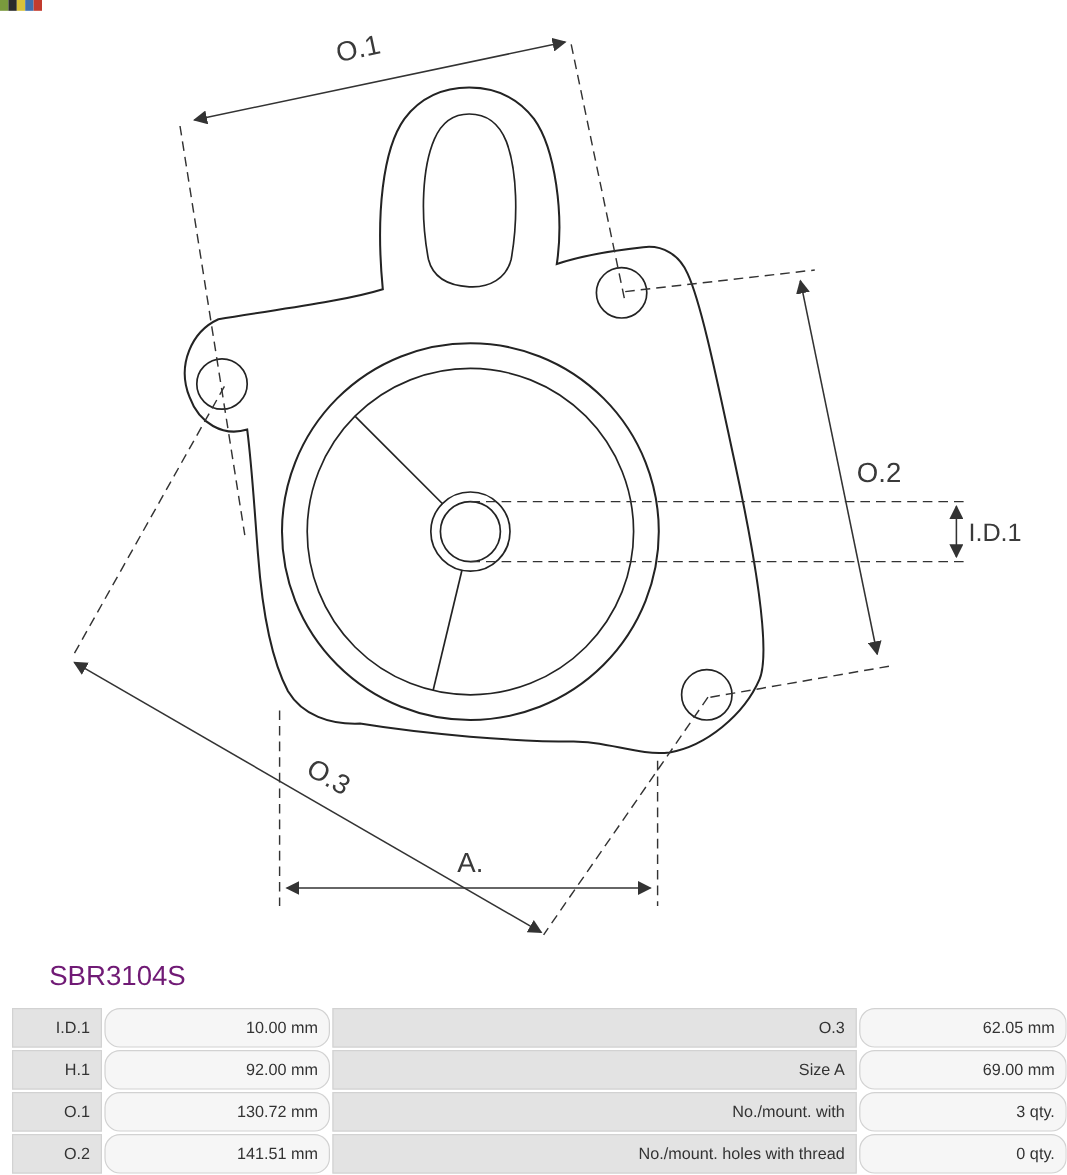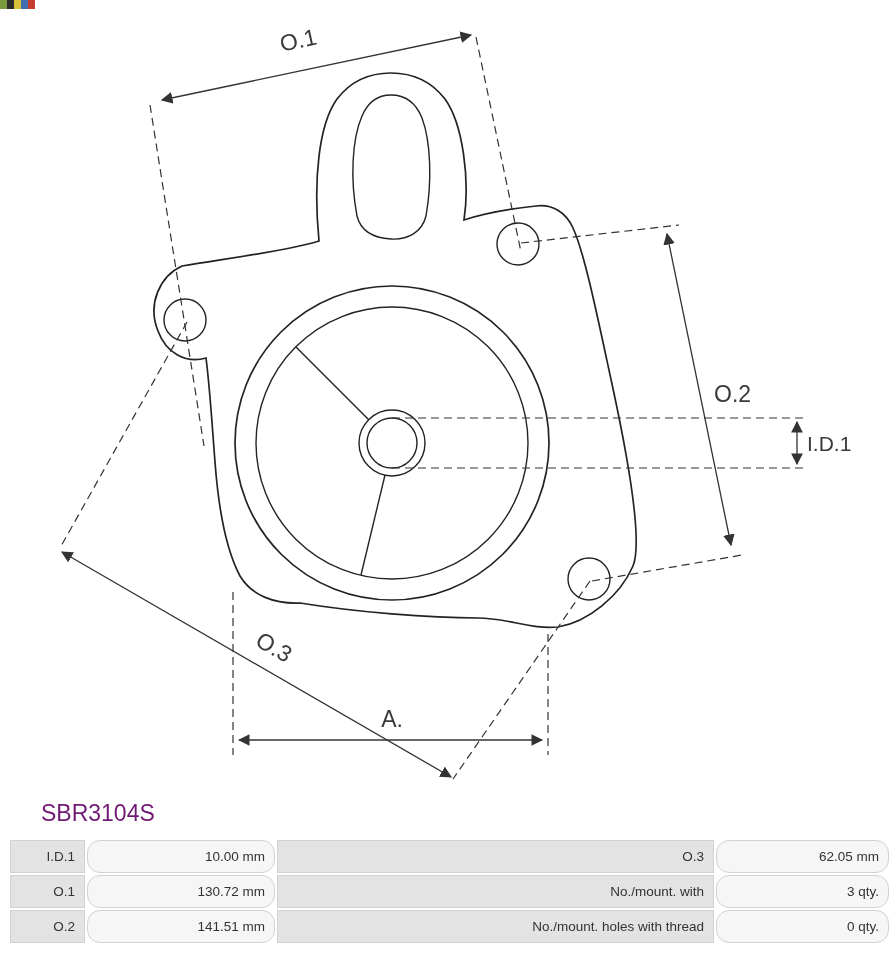--- a/index.html
+++ b/index.html
@@ -165,20 +165,26 @@
         <col style="width:173px">
     </colgroup>
     <tbody>
       <tr>
         <td class="lab">I.D.1</td>
         <td class="val">10.00 mm</td>
         <td class="lab">O.3</td>
         <td class="val">62.05 mm</td>
       </tr>
       <tr>
+        <td class="lab">H.1</td>
+        <td class="val">92.00 mm</td>
+        <td class="lab">Size A</td>
+        <td class="val">69.00 mm</td>
+      </tr>
+      <tr>
         <td class="lab">O.1</td>
         <td class="val">130.72 mm</td>
         <td class="lab">No./mount. with</td>
         <td class="val">3 qty.</td>
       </tr>
       <tr>
         <td class="lab">O.2</td>
         <td class="val">141.51 mm</td>
         <td class="lab">No./mount. holes with thread</td>
         <td class="val">0 qty.</td>

